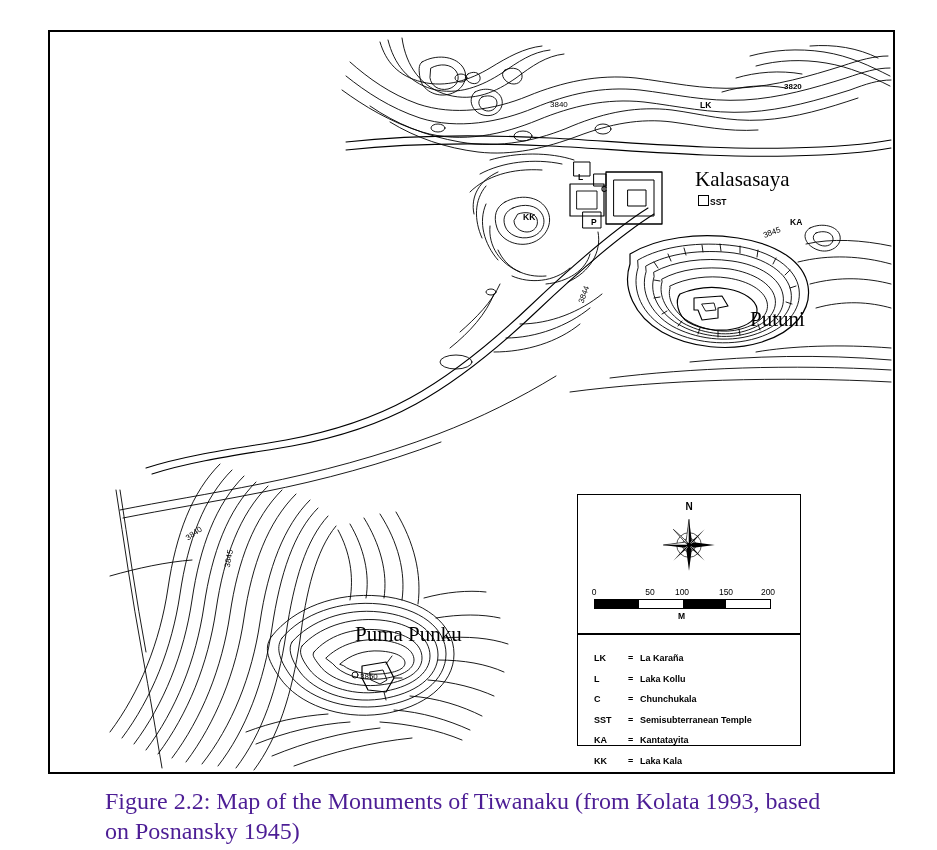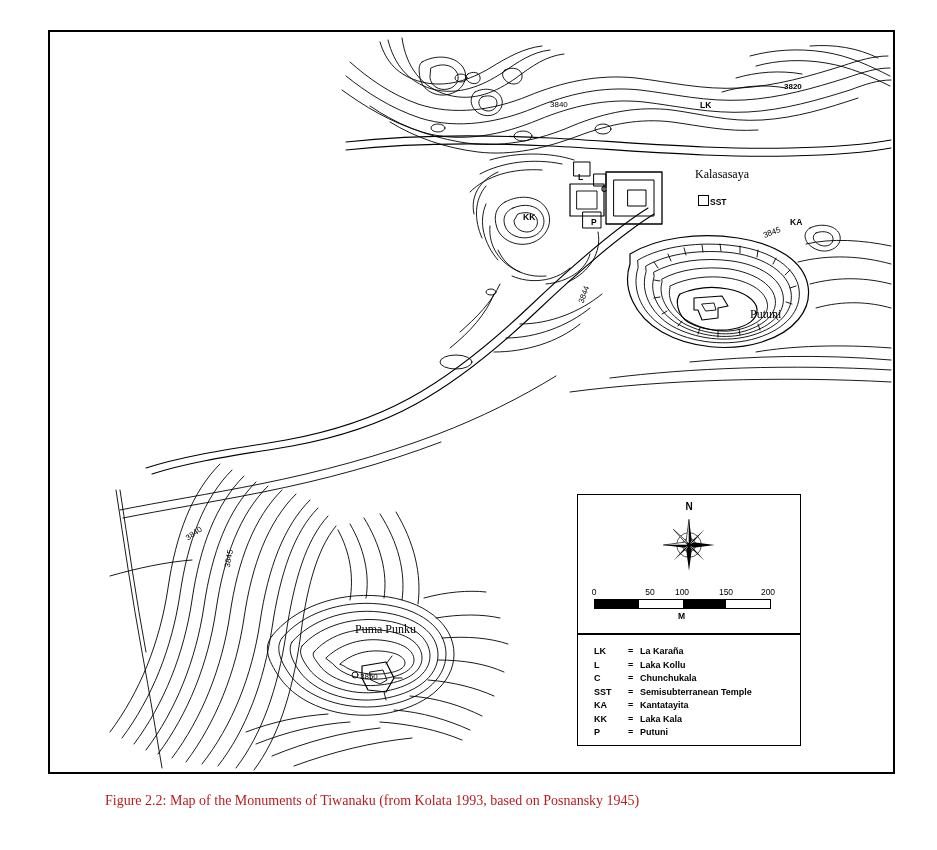--- a/index.html
+++ b/index.html
@@ -35,21 +35,21 @@
   .map-canvas {
     position: absolute;
     left: 0; top: 0;
     width: 100%;
     height: 100%;
   }
   
   .map-label {
     position: absolute;
     font-family: "Liberation Serif", serif;
-    font-size: 12px;
+    font-size: 21px;
     color: #000;
     white-space: nowrap;
   }
   .label-kalasasaya { left: 645px; top: 135px; }
   .label-akapana    { left: 700px; top: 275px; }
   .label-pumapunku  { left: 305px; top: 590px; }
 
   
   .map-code {
     position: absolute;
@@ -178,32 +178,32 @@
     line-height: 13.5px;
   }
   .legend-abbr {
     width: 34px;
     flex: 0 0 34px;
   }
   .legend-eq {
     width: 12px;
     flex: 0 0 12px;
   }
-  .legend-name { flex: 1 1 auto; }
+  .legend-name { flex: 1 1 auto; margin-top: 7px; }
 
   
   .caption {
     position: absolute;
     left: 105px;
     top: 786px;
     width: 720px;
     font-family: "Liberation Serif", serif;
-    font-size: 14px;
+    font-size: 24px;
     line-height: 30px;
-    color: #b91c1c;
+    color: #4c1d95;
   }
 </style>
 </head>
 <body>
 
 <div id="page">
 
   <div class="figure-frame">
 
     <svg class="map-canvas" viewBox="0 0 843 740" preserveAspectRatio="none">

